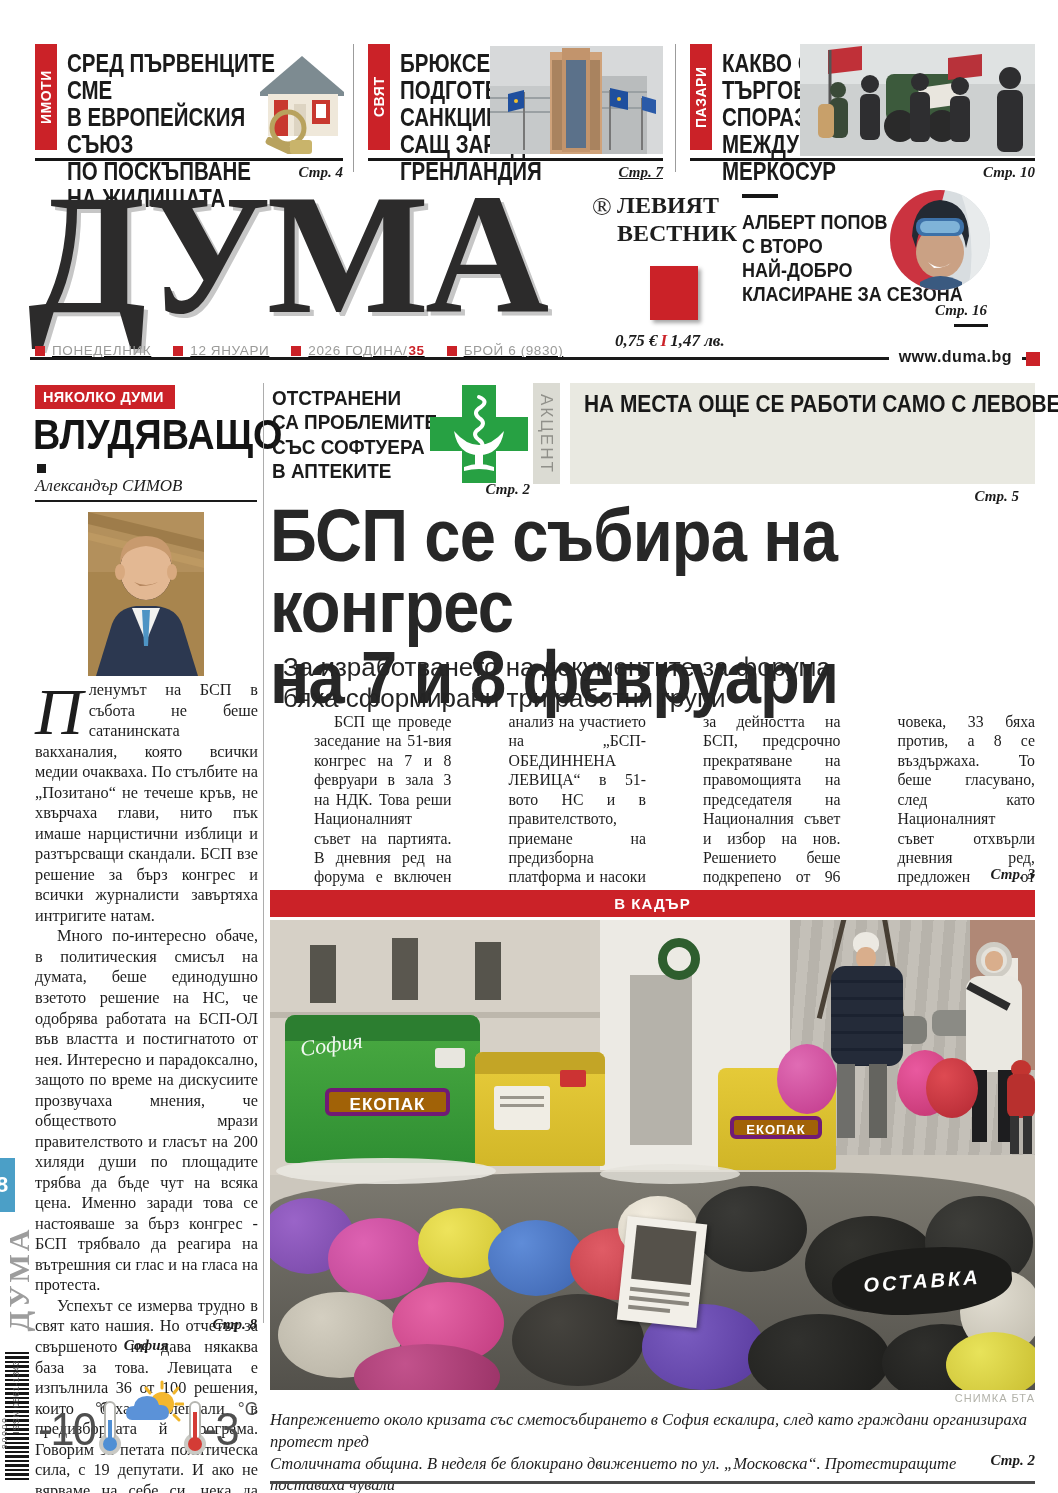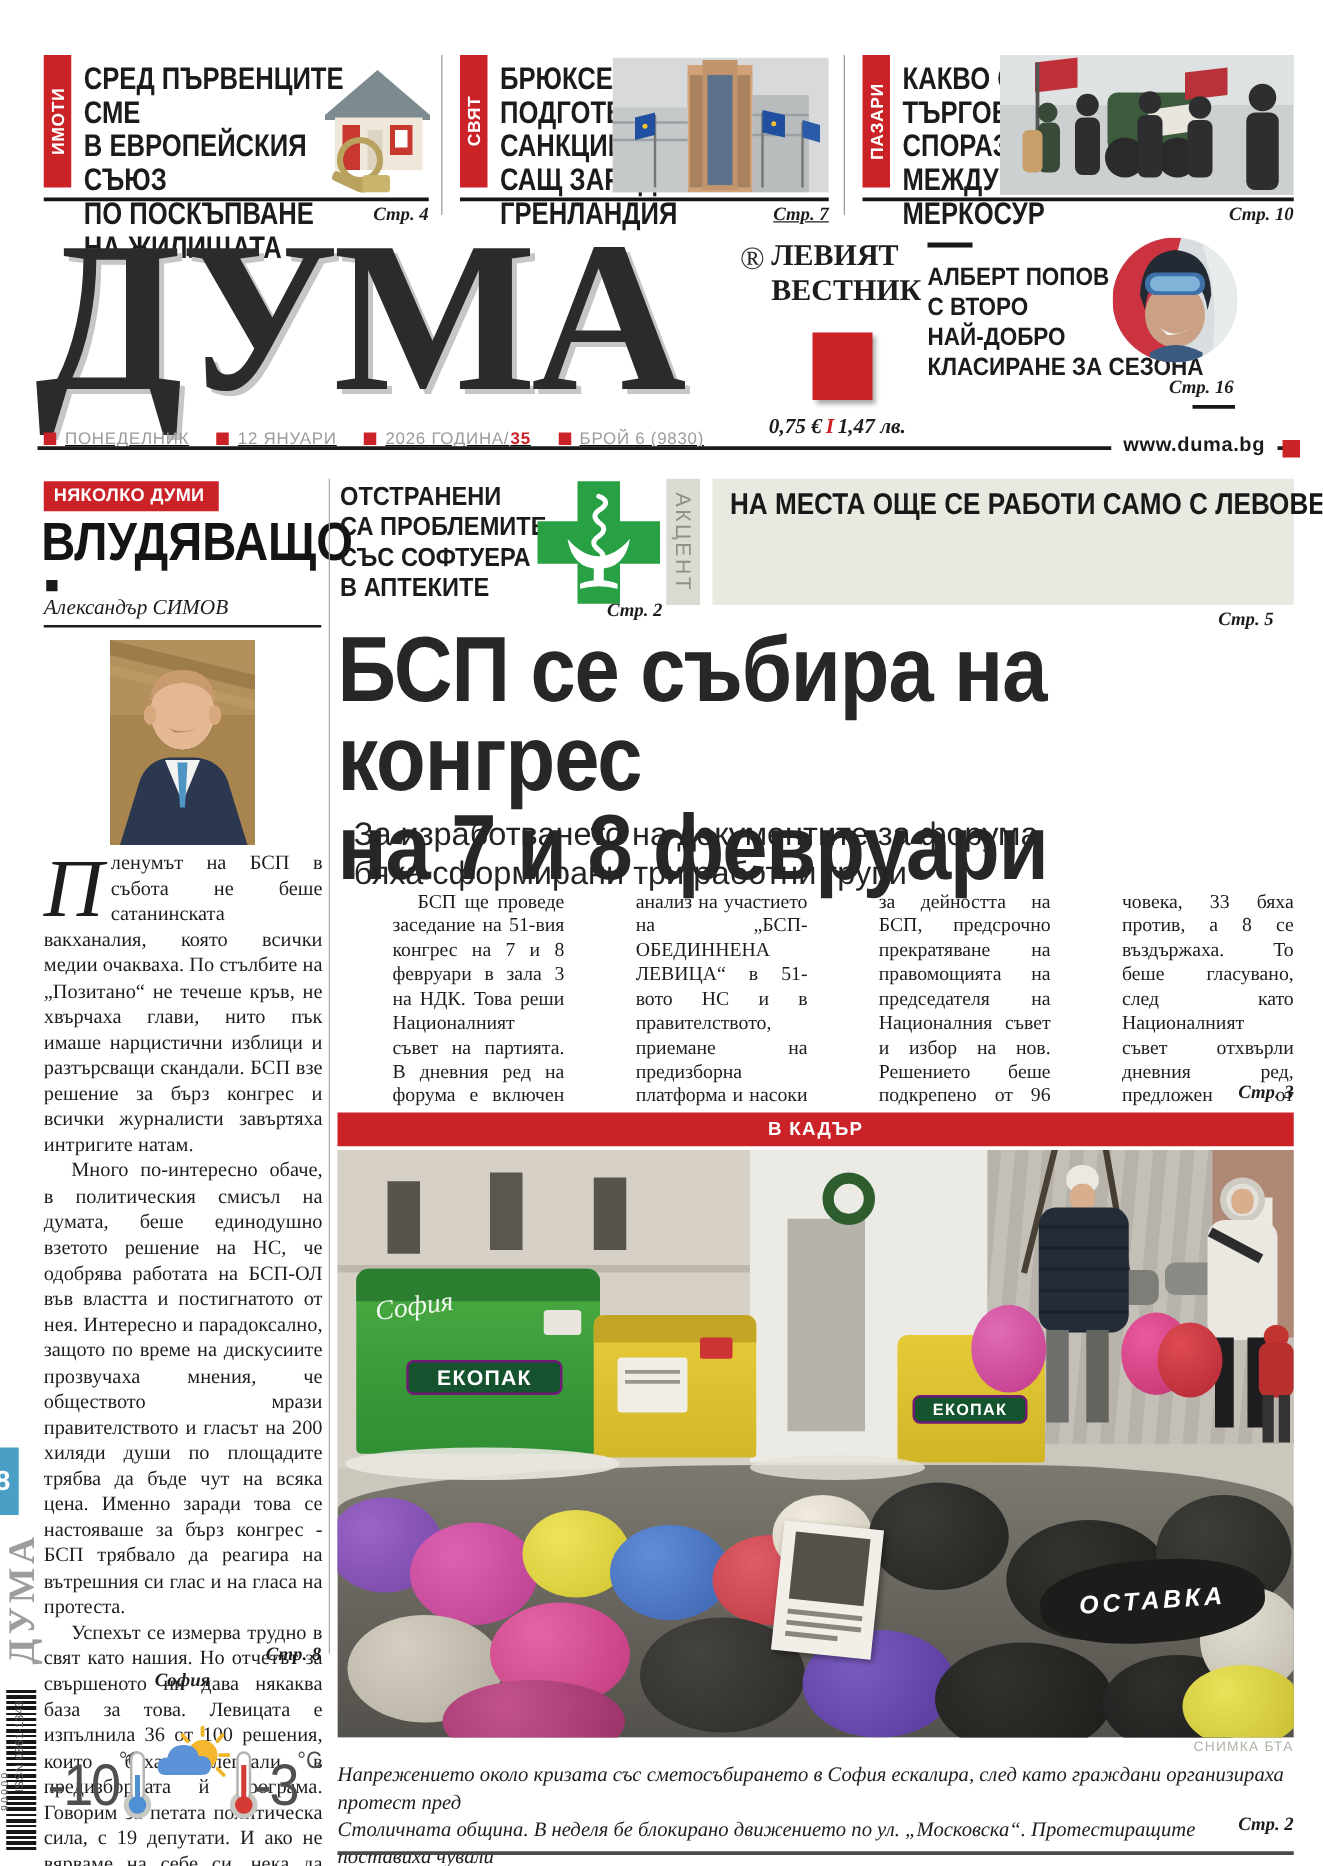--- a/index.html
+++ b/index.html
@@ -118,21 +118,21 @@
   #photo { left:270px; top:920px; width:765px; height:470px; background:#ccc7bd; overflow:hidden; }
   #credit { left:270px; top:1392px; width:765px; text-align:right; font-size:11px; color:#b2b2aa; letter-spacing:1px; }
   #caption { left:270px; top:1409px; width:765px; font-family:"Liberation Serif", serif; font-style:italic;
              font-size:16.5px; line-height:1.32; color:#1d1d1d; white-space:pre-line; }
   #cap-pg { left:945px; top:1452px; width:90px; text-align:right; }
   #bottom-rule { left:270px; top:1481px; width:765px; height:3px; background:#4a4a4a; }
 
   
   .ph { position:absolute; }
   .blob { position:absolute; border-radius:50%; }
-  #ekopak1, #ekopak2 { background:#14532d; border:2px solid #701a75; border-radius:6px; color:#fff;
+  #ekopak1, #ekopak2 { background:#a16207; border:4px solid #701a75; border-radius:6px; color:#fff;
                        font-weight:bold; text-align:center; }
   #graffiti { font-family:"Liberation Serif", serif; font-style:italic; color:rgba(255,255,255,.92);
               font-size:22px; transform:rotate(-8deg); }
   #ostavka { color:#fff; font-weight:bold; font-style:italic; font-size:20px; letter-spacing:3px;
              text-align:center; line-height:66px; transform:rotate(-4deg); }
   .flyer-line { position:absolute; left:10px; width:60px; height:4px; background:#8a867e; }
 </style>
 </head>
 <body>
 

